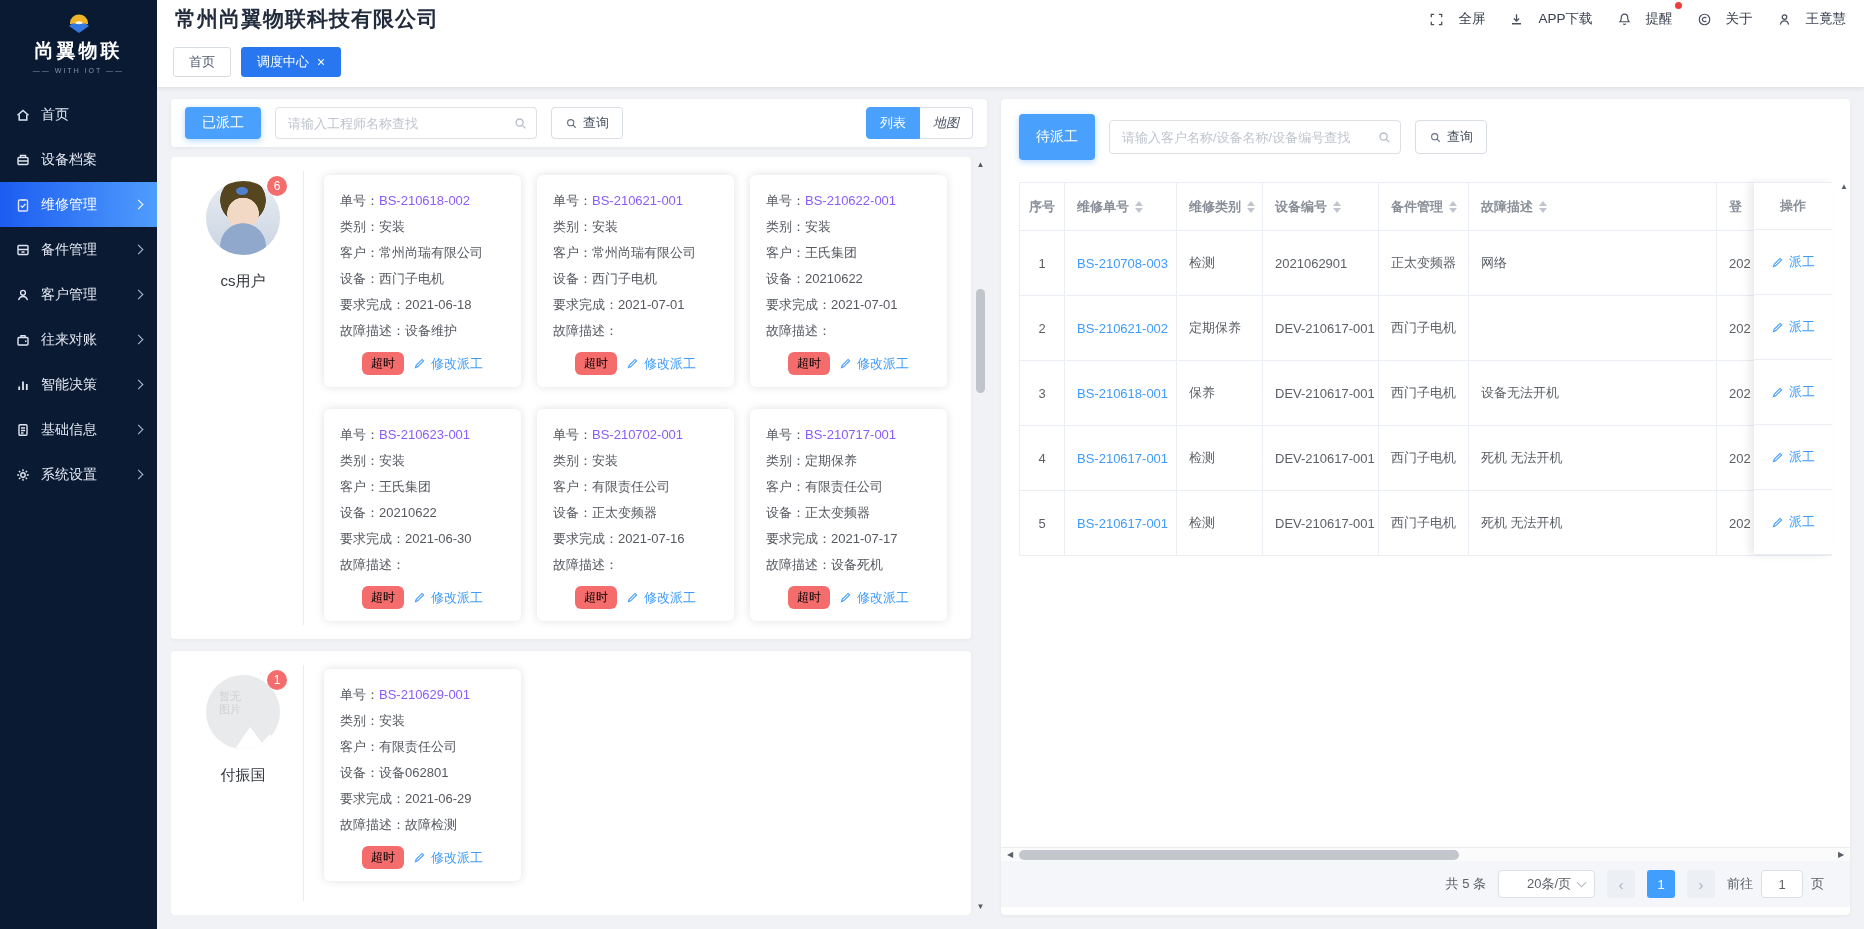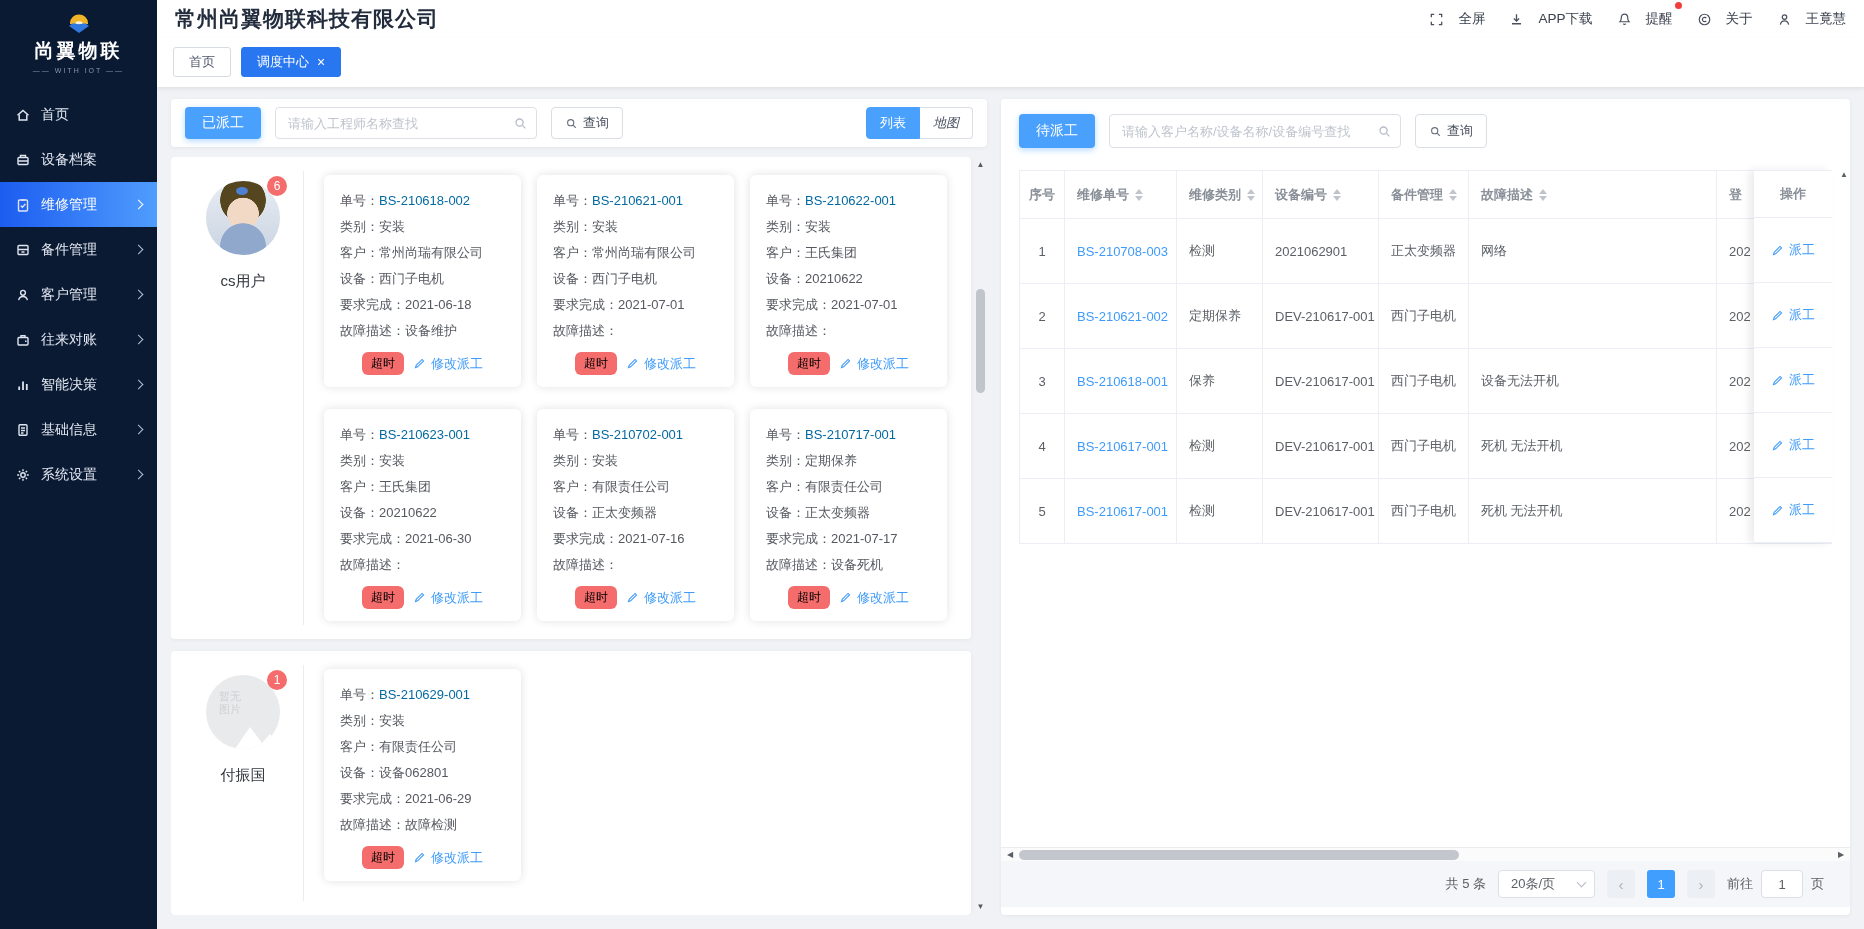--- a/index.html
+++ b/index.html
@@ -67,36 +67,36 @@
   .avatar.photo::after { content:""; position:absolute; left:30px; top:6px; width:12px; height:8px; border-radius:50%; background:#4f7fd1; }
   .avatar.placeholder { background:#e9eaec; }
   .ph-text { position:absolute; left:13px; top:15px; font-size:11px; color:#cfd0d3; line-height:13px; }
   .ph-mtn { position:absolute; right:-3px; bottom:-3px; width:50px; height:32px; }
   .badge { position:absolute; top:-5px; right:-7px; min-width:20px; height:20px; padding:0 5px; border-radius:10px; background:#f56c6c; color:#fff; font-size:12px; display:flex; align-items:center; justify-content:center; }
   .eng-name { margin-top:17px; font-size:15px; color:#32363d; }
 
   .orders { flex:1; border-left:1px solid #ececf0; padding:4px 0 4px 20px; display:grid; grid-template-columns:repeat(3,197px); gap:22px 16px; align-content:start; }
   .order-card { background:#fff; border-radius:6px; box-shadow:0 0 10px rgba(0,0,0,.12); padding:13px 16px 12px; font-size:13px; color:#55585f; }
   .oline { line-height:26px; white-space:nowrap; overflow:hidden; }
-  .olink { color:#0369a1; text-decoration:none; cursor:pointer; }
+  .olink { color:#8b5cf6; text-decoration:none; cursor:pointer; }
   .card-foot { margin-top:8px; display:flex; align-items:center; justify-content:center; gap:9px; }
   .overtime { background:#f56c6c; color:#000000; font-size:12px; border-radius:6px; padding:3px 9px; }
   .modify-link { color:#3f9bfa; font-size:13px; display:inline-flex; align-items:center; gap:5px; text-decoration:none; cursor:pointer; white-space:nowrap; }
   .modify-link svg { width:13px; height:13px; }
 
   .left-scrollbar { position:absolute; right:0; top:60px; bottom:2px; width:13px; }
   .sb-arrow { position:absolute; left:0; width:13px; height:12px; color:#55585e; font-size:8px; text-align:center; line-height:12px; cursor:pointer; }
   .sb-arrow.up { top:0; } .sb-arrow.down { bottom:0; }
   .sb-thumb { position:absolute; left:2px; width:9px; border-radius:5px; background:#c0c4cb; top:130px; height:104px; cursor:pointer; }
 
   
   .right-col { flex:1; background:#fff; border-radius:4px; box-shadow:0 1px 4px rgba(0,0,0,.05); display:flex; flex-direction:column; padding:15px 18px 12px; min-width:0; position:relative; }
   .right-toolbar { display:flex; align-items:center; gap:14px; flex-shrink:0; }
   .right-toolbar .search-box input { width:292px; height:34px; }
-  .right-toolbar .btn-primary { height:34px; }
+  .right-toolbar .btn-primary { height:46px; }
   .right-toolbar .btn-plain { height:34px; }
   .table-zone { margin-top:22px; position:relative; flex:1; min-height:0; }
   .tbl-up { position:absolute; top:0; right:-16px; font-size:8px; color:#5a5e66; }
   .trow { display:flex; border-bottom:1px solid #ebeef5; }
   .trow.head .tc { height:47px; color:#8a9099; font-weight:bold; }
   .trow.head { border-top:1px solid #ebeef5;align-items:flex-end; }
   .tc { border-right:1px solid #ebeef5; padding:0 12px; display:flex; align-items:center; font-size:13px; color:#5c6066; height:64px; overflow:hidden; white-space:nowrap; flex-shrink:0; }
   .tc.first { border-left:1px solid #ebeef5; justify-content:center; }
   .w0{width:46px;} .w1{width:112px;} .w2{width:86px;} .w3{width:116px;} .w4{width:90px;} .w5{width:248px;} .w6{flex:1; border-right:none; min-width:0;}
   .tlink { color:#3f9bfa; text-decoration:none; cursor:pointer; }
@@ -108,21 +108,21 @@
   .action-head { height:48px; display:flex; align-items:center; justify-content:center; font-size:13px; color:#8a9099; font-weight:bold; border-bottom:1px solid #ebeef5; border-top:1px solid #ebeef5; }
   .action-cell { height:65px; display:flex; align-items:center; justify-content:center; border-bottom:1px solid #ebeef5; }
   .action-cell .modify-link { font-size:13px; }
 
   .h-scrollbar { height:14px; margin:0 -18px; background:#fbfbfc; border-top:1px solid #ececee; position:relative; flex-shrink:0; }
   .hs-arrow { position:absolute; top:0; width:14px; height:13px; font-size:8px; color:#5a5e66; text-align:center; line-height:13px; cursor:pointer; }
   .hs-arrow.left { left:2px; } .hs-arrow.right { right:2px; }
   .hs-thumb { position:absolute; top:2px; height:10px; border-radius:5px; left:18px; width:440px; background:#c3c6cc; cursor:pointer; }
 
   .pager { height:46px; margin:0 -18px -4px; background:#f4f6f9; display:flex; align-items:center; justify-content:flex-end; gap:12px; padding:0 26px; font-size:13px; color:#5c6066; flex-shrink:0; }
-  .pg-select { width:97px; height:28px; background:#fff; border:1px solid #dcdfe6; border-radius:4px; display:flex; align-items:center; justify-content:space-between; padding:0 9px 0 12px; color:#5c6066; cursor:pointer; }
+  .pg-select { width:97px; height:28px; background:#fff; border:1px solid #dcdfe6; border-radius:4px; display:flex; align-items:center; justify-content:space-between; padding:0 9px 0 28px; color:#5c6066; cursor:pointer; }
   .pg-chev { width:7px; height:7px; border-right:1.3px solid #b4b9c2; border-bottom:1.3px solid #b4b9c2; transform:rotate(45deg); margin-top:-3px; }
   .pg-btn { width:28px; height:28px; border-radius:3px; background:#eceff4; color:#aab0ba; display:flex; align-items:center; justify-content:center; font-size:15px; cursor:pointer; }
   .pg-cur { width:28px; height:28px; border-radius:3px; background:#409eff; color:#fff; display:flex; align-items:center; justify-content:center; font-size:13px; cursor:pointer; }
   .pg-goto { display:flex; align-items:center; gap:8px; }
   .pg-goto input { width:42px; height:28px; border:1px solid #dcdfe6; border-radius:4px; text-align:center; font-size:13px; color:#5c6066; outline:none; }
 </style>
 </head>
 <body>
 
 <div class="app">

